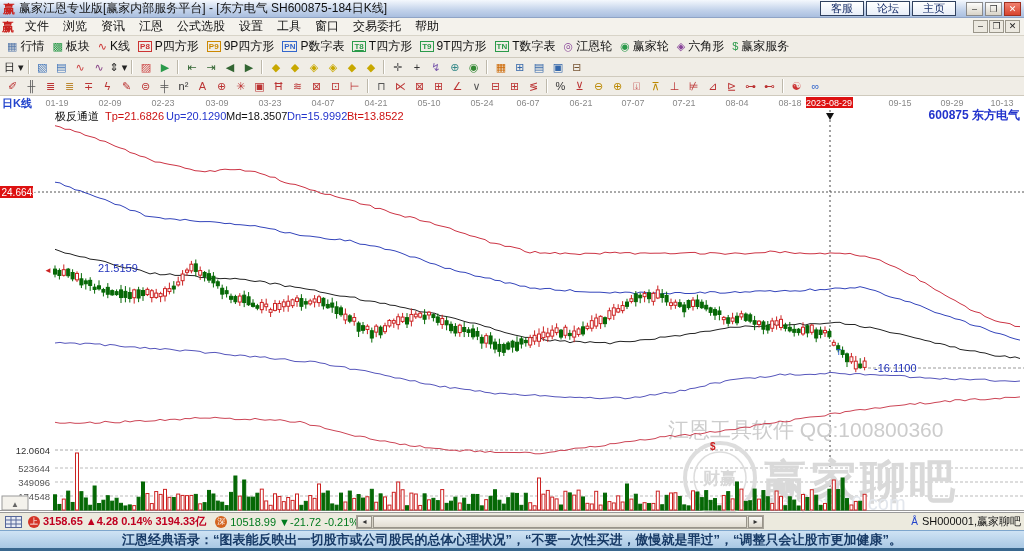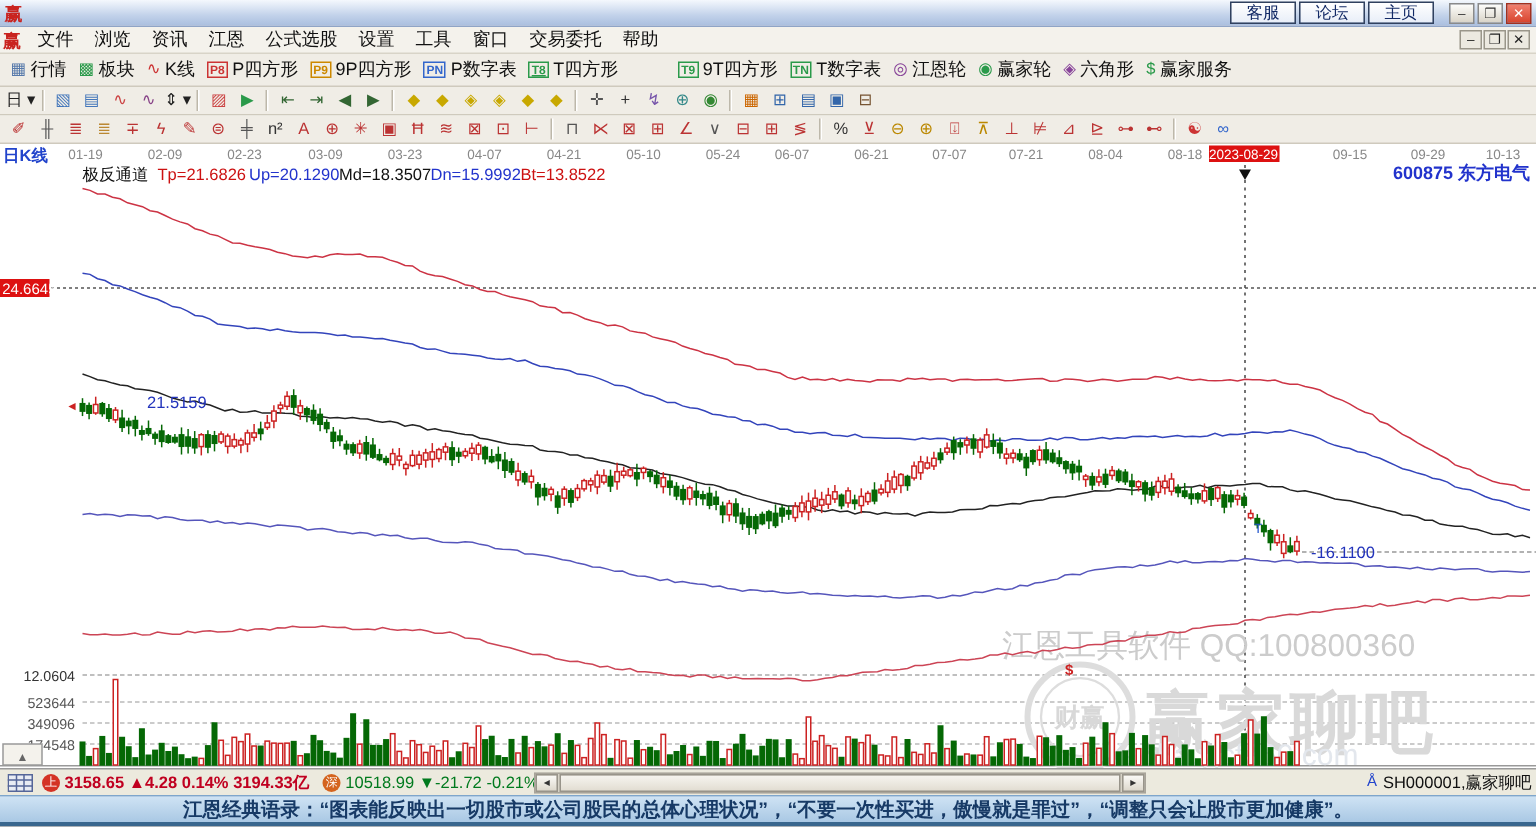--- a/index.html
+++ b/index.html
@@ -60,20 +60,21 @@
     border-bottom:3px solid #39678e;display:flex;align-items:center;justify-content:center;}
   .quote-text{font-size:13px;font-weight:bold;color:#173a66;white-space:nowrap;}
 </style>
 </head>
 <body>
 
 <div class="app">
 
   <div class="title-bar">
     <span class="logo">赢</span>
+    <span class="title-text">赢家江恩专业版[赢家内部服务平台] - [东方电气  SH600875-184日K线]</span>
     <span class="tb-spacer"></span>
     <span class="link-btn">客服</span>
     <span class="link-btn">论坛</span>
     <span class="link-btn">主页</span>
     <span class="win-btns">
       <span class="win-btn">–</span>
       <span class="win-btn">❐</span>
       <span class="win-btn close">✕</span>
     </span>
   </div>
@@ -122,21 +123,21 @@
       </span>
       <span class="tb-item">
         <span class="boxed" style="color: rgb(51, 102, 204);">PN</span>
         <span class="lbl">P数字表</span>
       </span>
       <span class="tb-item">
         <span class="boxed" style="color: rgb(42, 154, 74); text-decoration: underline;">T8</span>
         <span class="lbl">T四方形</span>
       </span>
       <span class="tb-item">
-        <span class="boxed" style="color: rgb(42, 154, 74); margin-left: 32px;">T9</span>
+        <span class="boxed" style="color: rgb(42, 154, 74);">T9</span>
         <span class="lbl">9T四方形</span>
       </span>
       <span class="tb-item">
         <span class="boxed" style="color: rgb(42, 154, 74);">TN</span>
         <span class="lbl">T数字表</span>
       </span>
       <span class="tb-item">
         <span class="g" style="color: rgb(136, 68, 153);">◎</span>
         <span class="lbl">江恩轮</span>
       </span>

